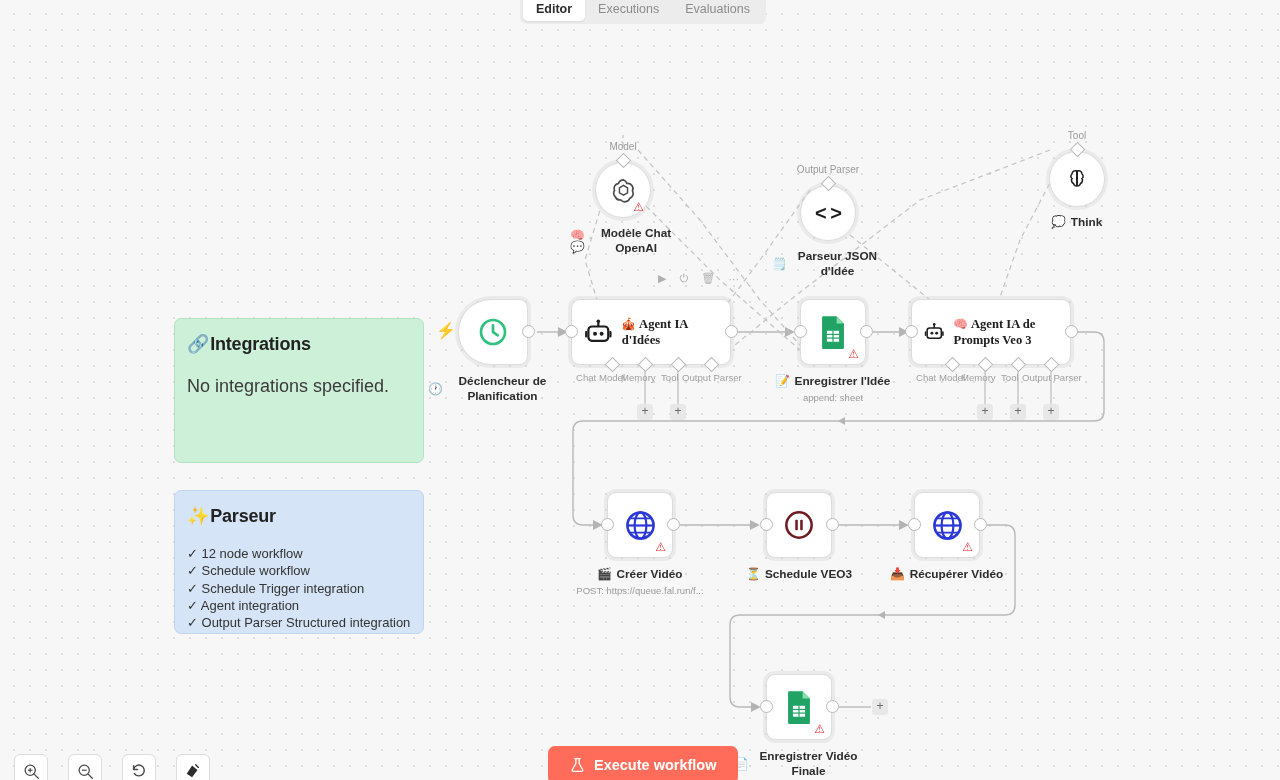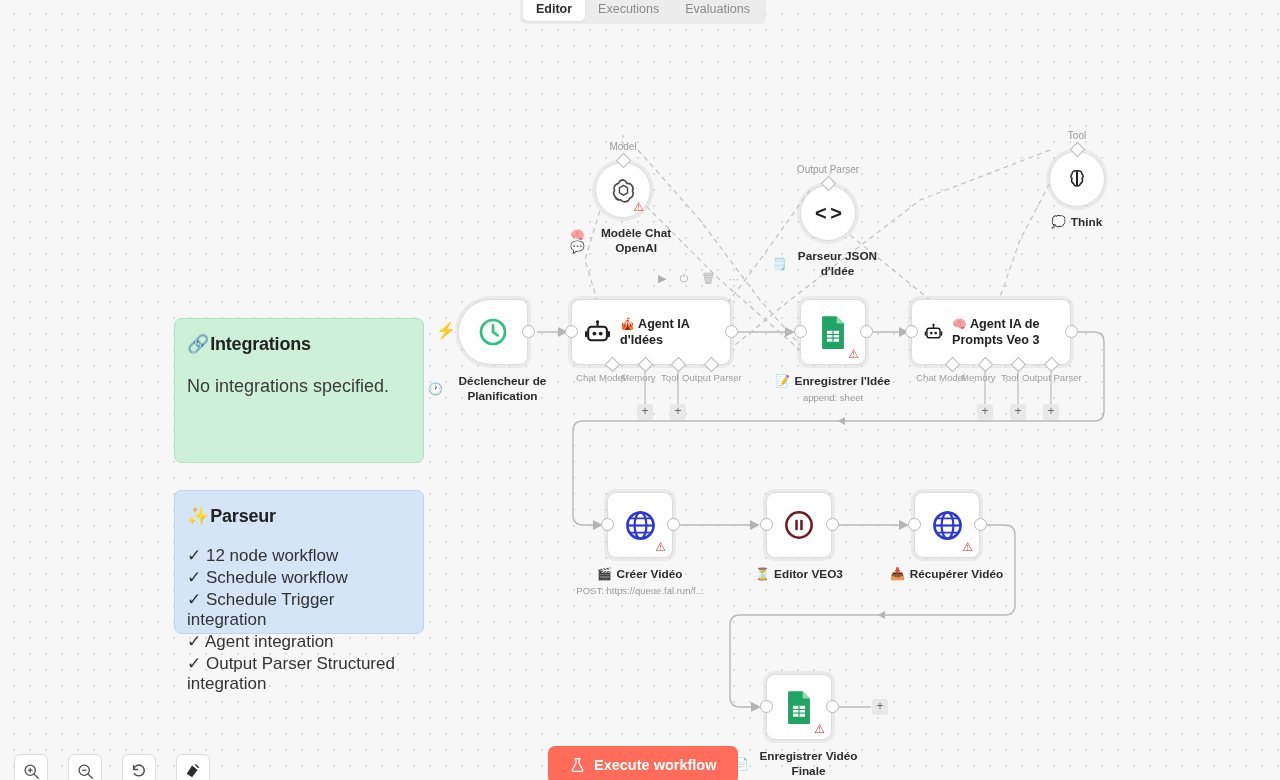--- a/index.html
+++ b/index.html
@@ -72,40 +72,40 @@
   }
   #note-features {
     left: 174px; top: 490px; width: 250px; height: 144px;
     background: #d5e4f7; border: 1px solid #bed4ef;
   }
   #note-features .sticky-title { font-size: 18px; }
   #note-features ul {
     list-style: none; margin-top: 19px;
   }
   #note-features li {
-    font-size: 17px; color: #333; line-height: 1.18; margin-bottom: 2px;
+    font-size: 13px; color: #333; line-height: 1.18; margin-bottom: 2px;
   }
 
   
   #edges { position: absolute; left: 0; top: 0; width: 1280px; height: 780px; z-index: 2; pointer-events: none; }
 
   
   .node {
     position: absolute; z-index: 10;
   }
   .node-box {
     background: #ffffff;
     border: 1.5px solid #dcdcdc;
     border-radius: 9px;
     box-shadow: 0 0 0 3px rgba(210,210,210,0.35);
     display: flex; align-items: center; justify-content: center;
     position: relative;
   }
   .node-box.square { width: 66px; height: 66px; }
-  .node-box.wide { width: 160px; height: 66px; gap: 9px; padding: 1px 12px; justify-content: flex-start; }
+  .node-box.wide { width: 160px; height: 66px; gap: 9px; padding: 1px 12px; justify-content: flex-start; font-family: Liberation Serif, serif; }
   .node-box.trigger {
     width: 70px; height: 66px;
     border-radius: 34px 9px 9px 34px;
   }
   .node-label {
     position: absolute;
     top: 100%; margin-top: 9px;
     left: 50%; transform: translateX(-50%);
     white-space: nowrap;
     font-size: 11.8px; color: #2c2c2c; font-weight: 600;
@@ -476,21 +476,21 @@
       <svg width="32" height="32" viewBox="0 0 24 24">
         <circle cx="12" cy="12" r="9.5" fill="none" stroke="#6e1b22" stroke-width="1.9"></circle>
         <rect x="9.2" y="8" width="1.9" height="8" rx="0.6" fill="#6e1b22"></rect>
         <rect x="12.9" y="8" width="1.9" height="8" rx="0.6" fill="#6e1b22"></rect>
       </svg>
     </div>
     <div class="dot" style="left:-6px; top:26px;"></div>
     <div class="dot" style="left:60px; top:26px;"></div>
     <div class="node-label">
       <span class="emoji">⏳</span>
-        <span>Editor VEO3</span>
+        <span>Schedule VEO3</span>
     </div>
   </div>
 
   <div class="node" style="left:914px; top:492px;">
     <div class="node-box square">
       <svg width="33" height="33" viewBox="0 0 24 24">
         <circle cx="12" cy="12" r="9.5" fill="none" stroke="#2b38d8" stroke-width="1.9"></circle>
         <ellipse cx="12" cy="12" rx="4.3" ry="9.5" fill="none" stroke="#2b38d8" stroke-width="1.6"></ellipse>
         <line x1="2.5" y1="12" x2="21.5" y2="12" stroke="#2b38d8" stroke-width="1.6"></line>
         <path d="M4.3 6.8 H19.7 M4.3 17.2 H19.7" stroke="#2b38d8" stroke-width="1.4" fill="none"></path>

